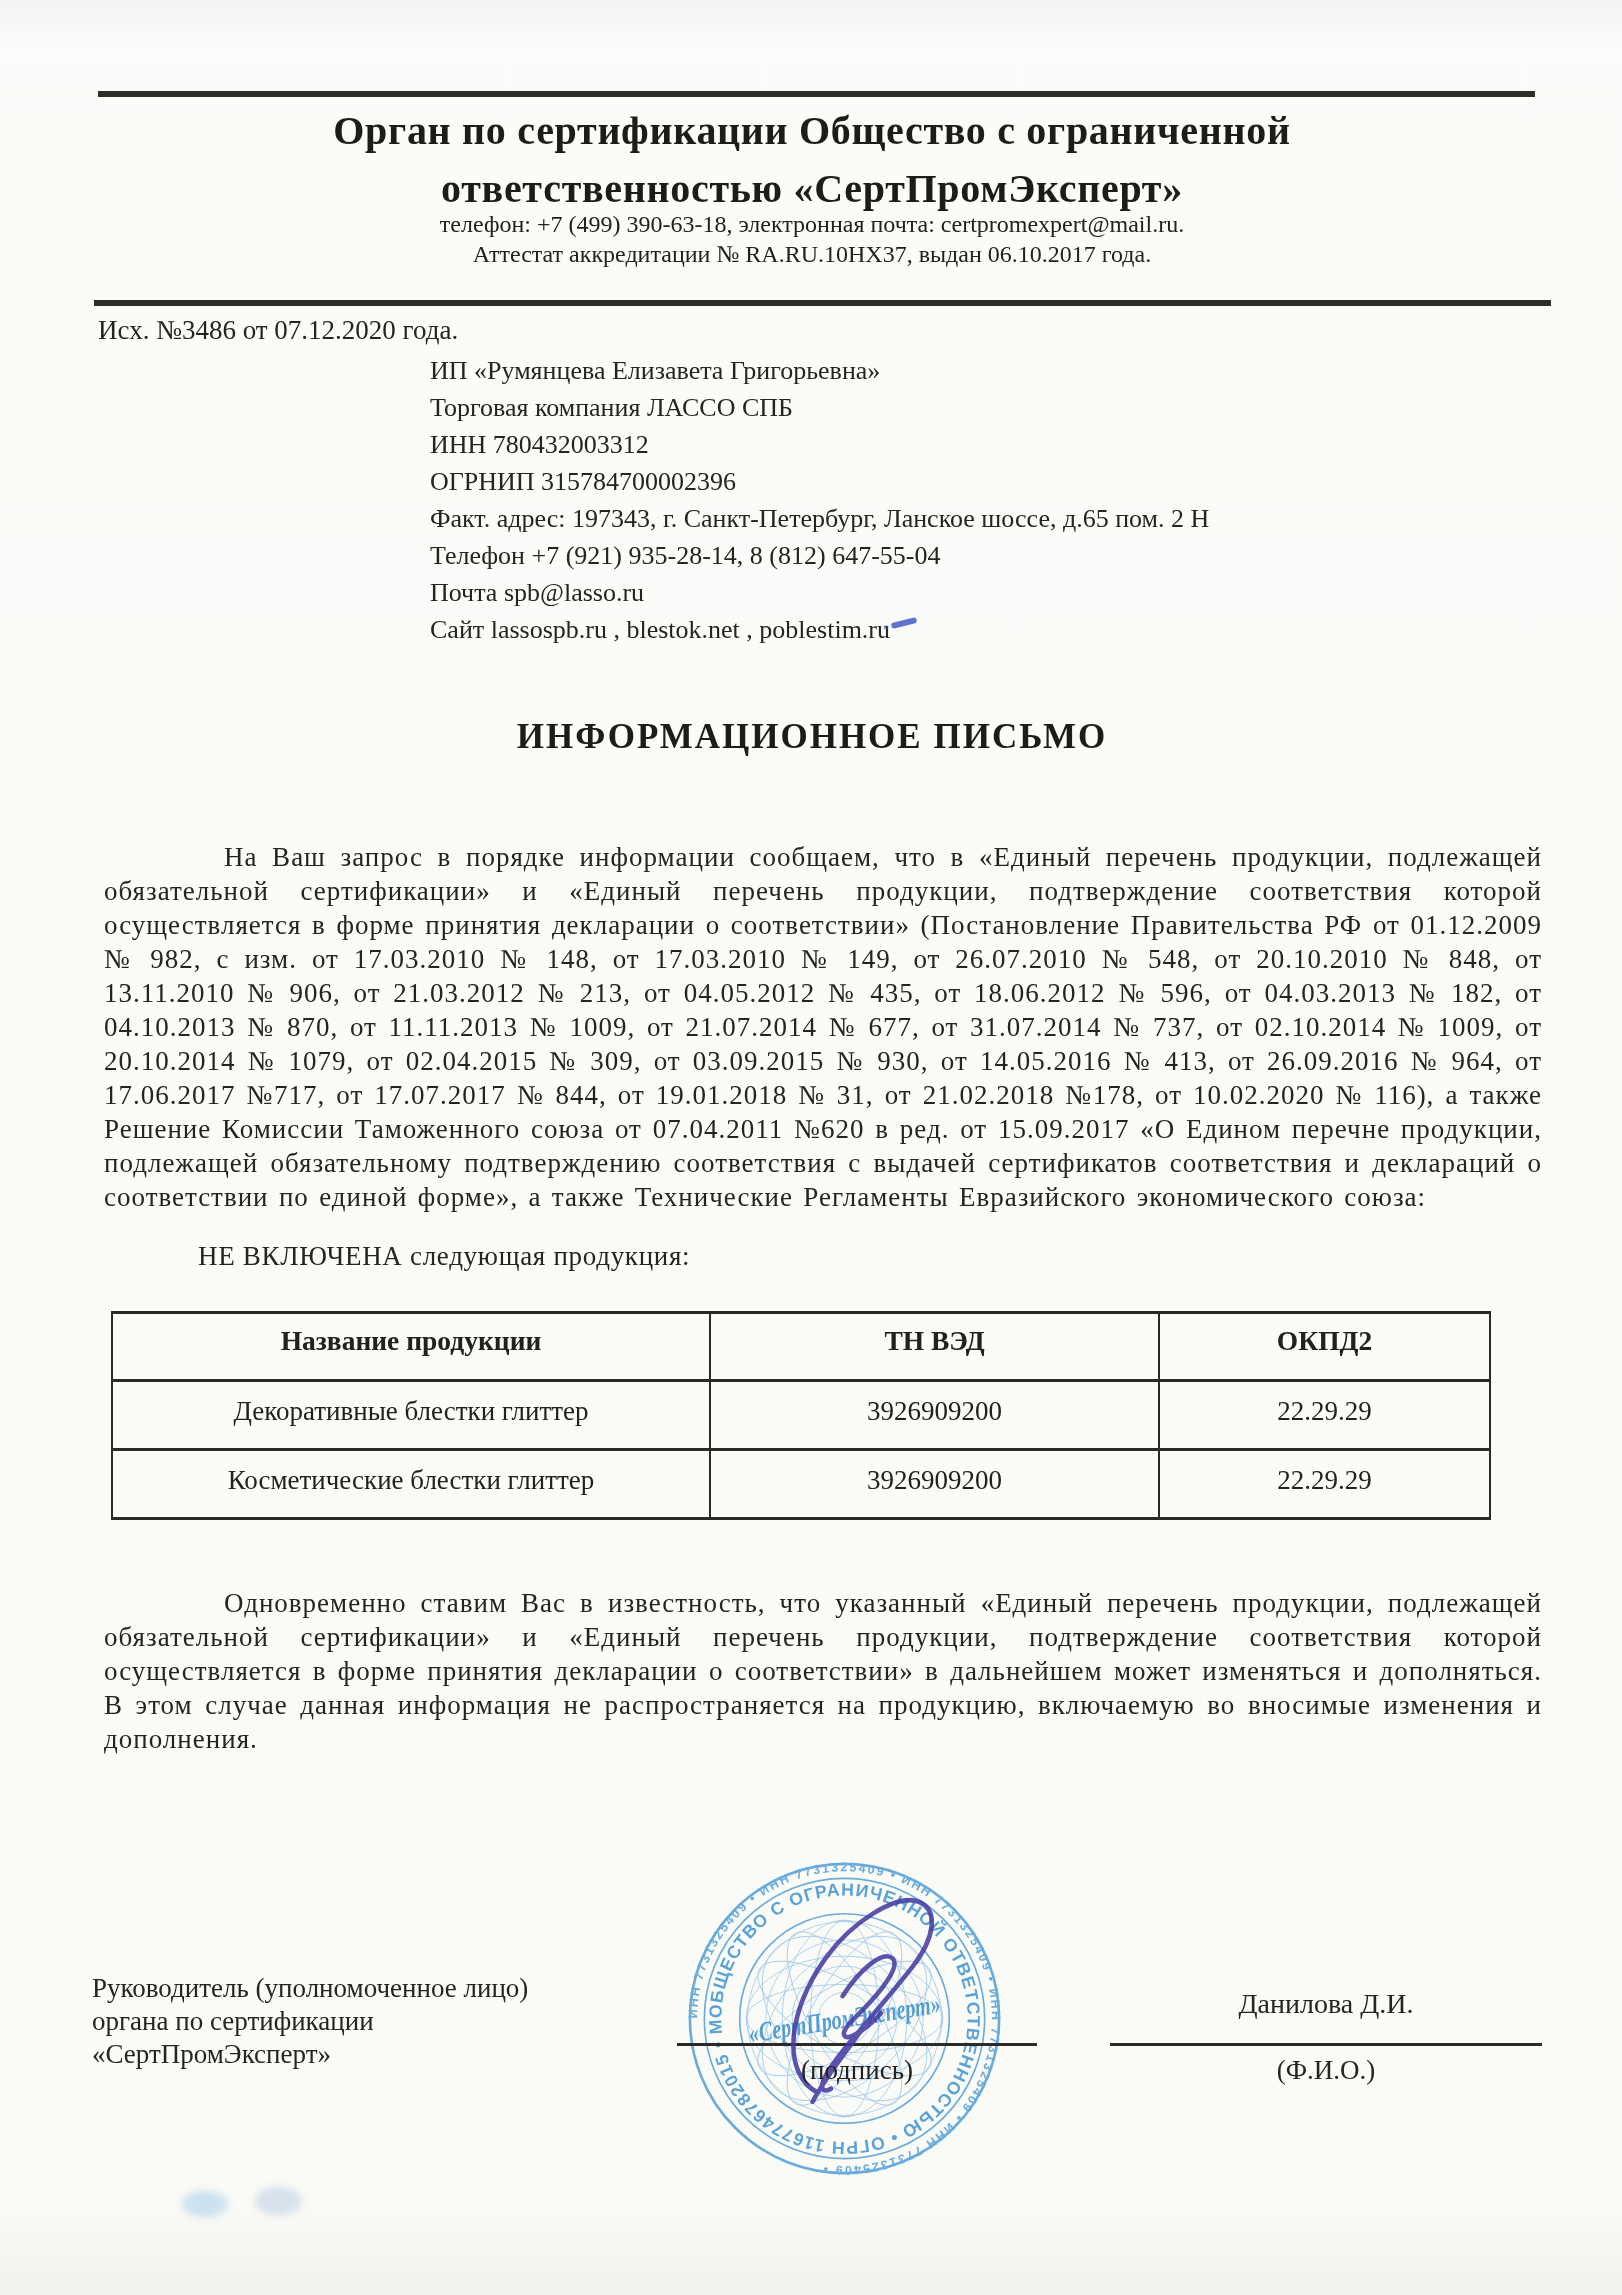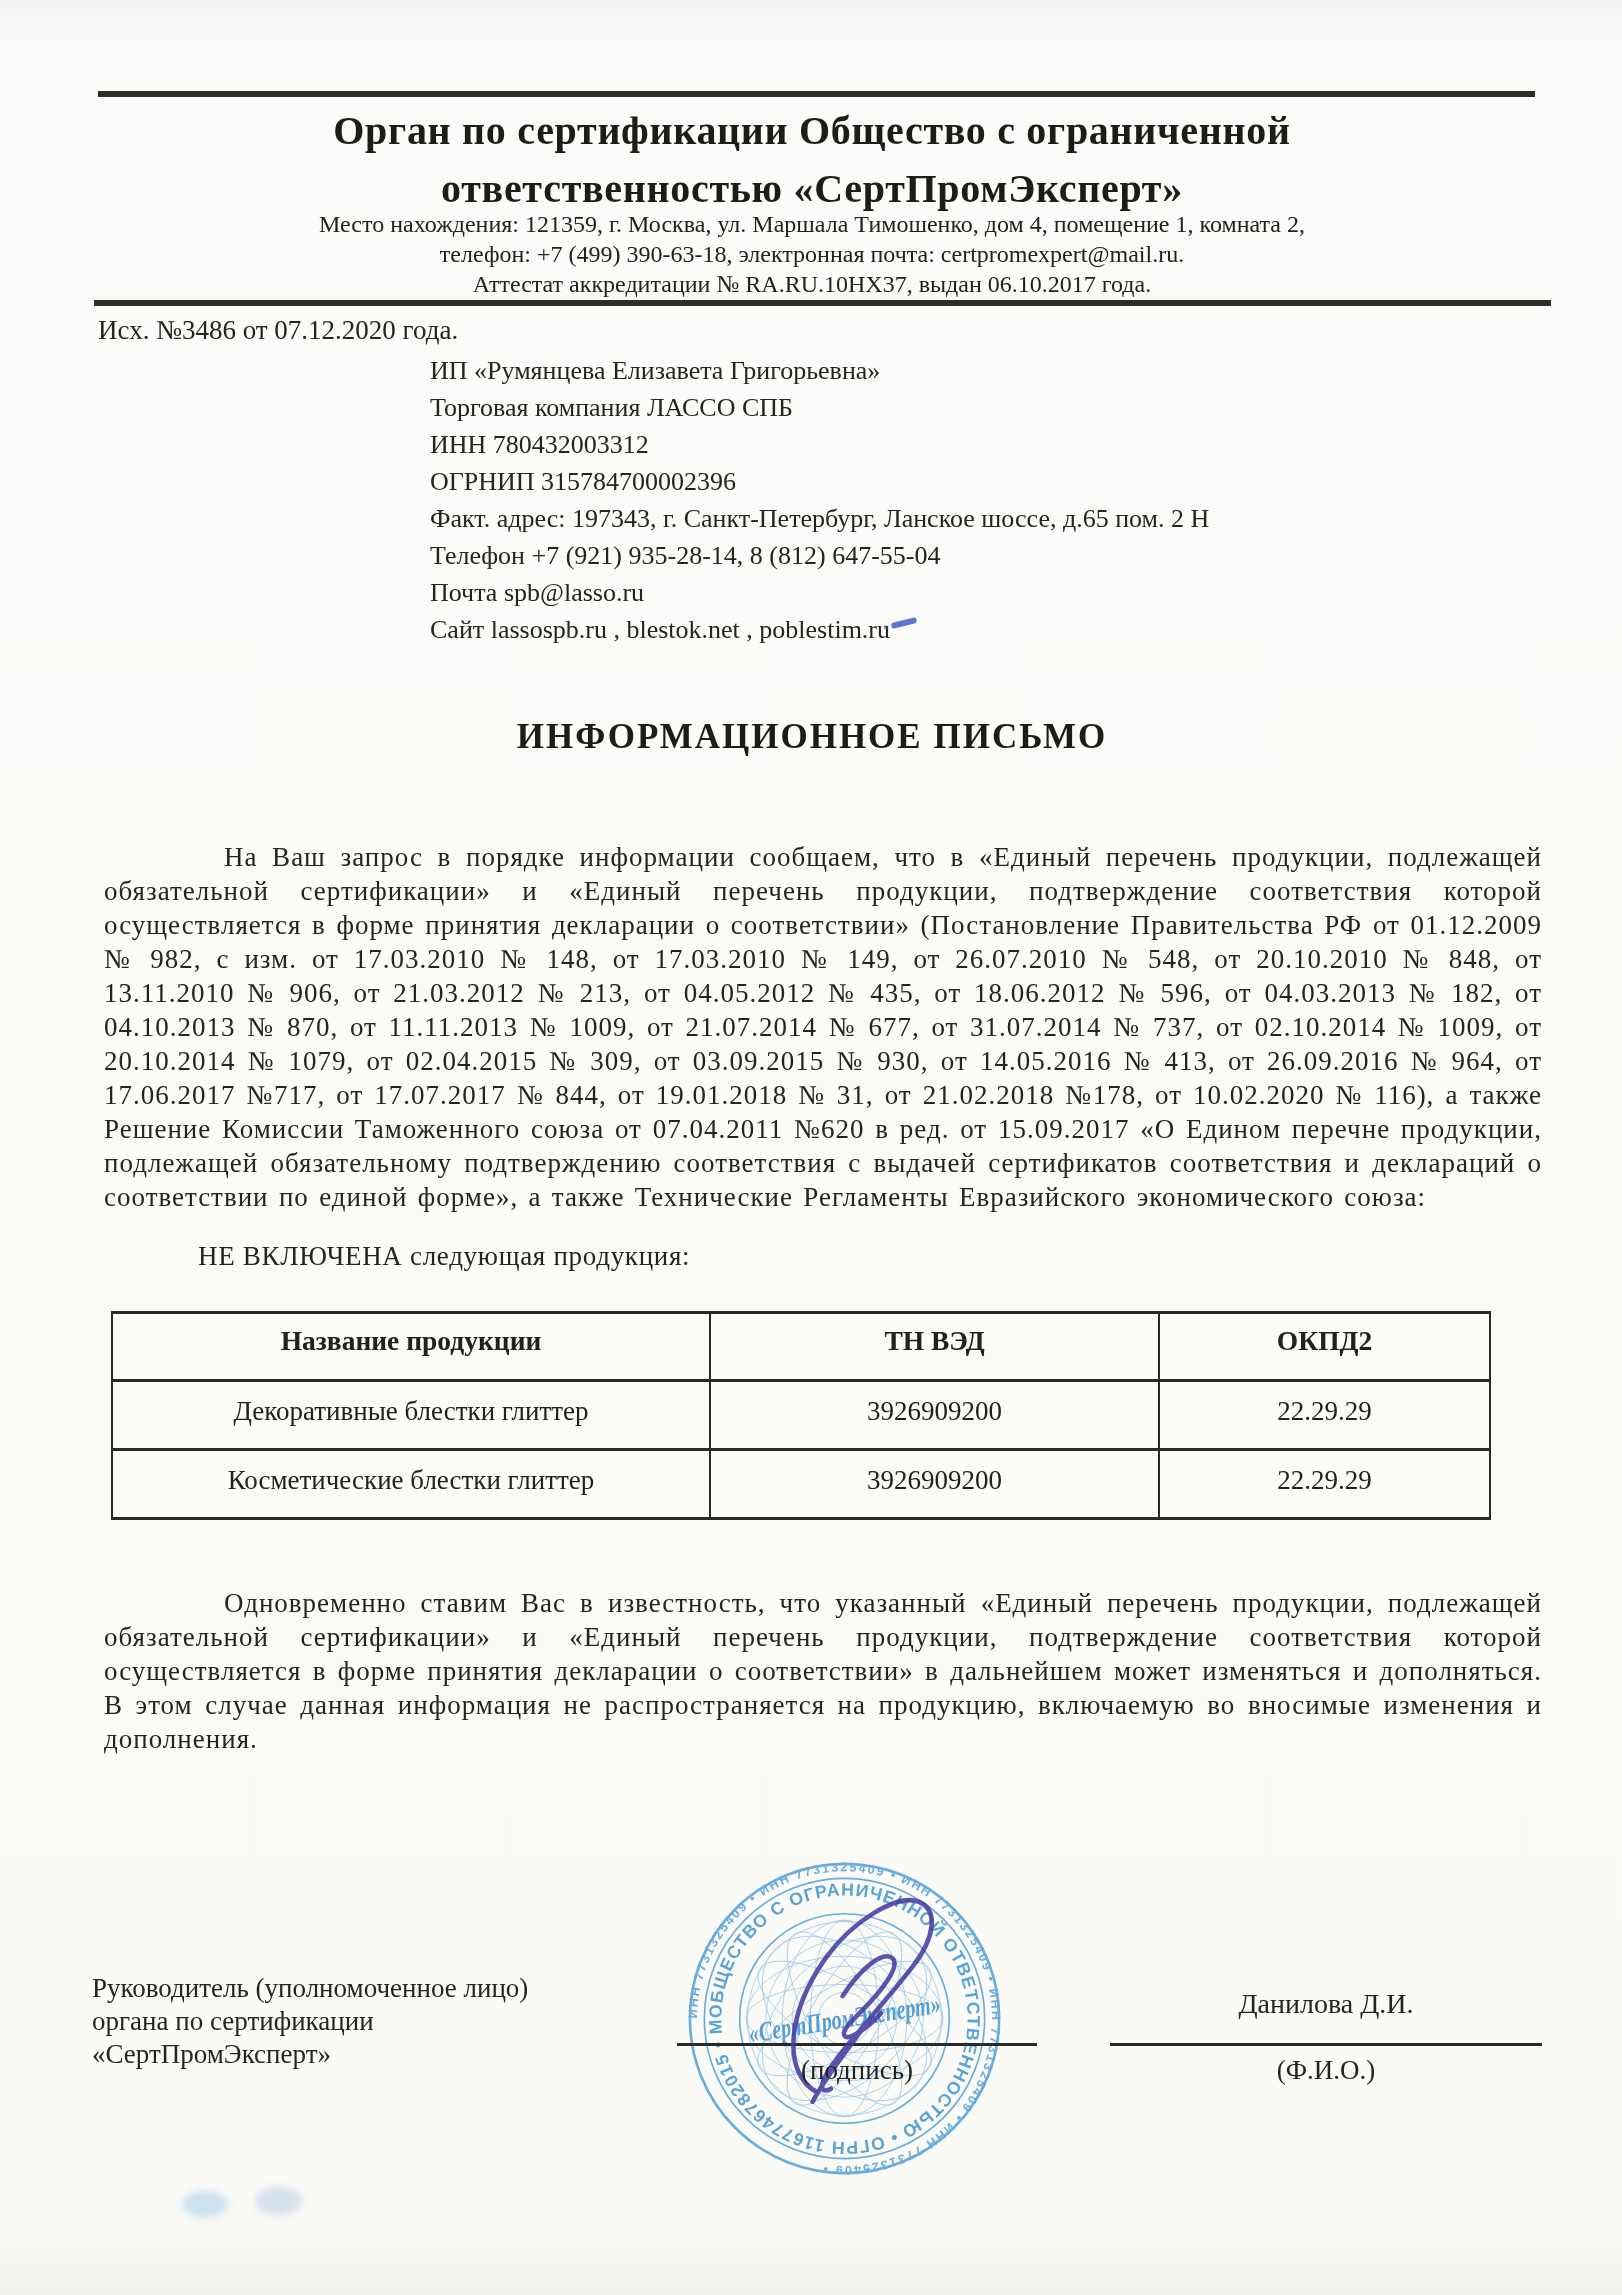--- a/index.html
+++ b/index.html
@@ -88,21 +88,20 @@
 <div class="page">
 
   <div class="rule rule1"></div>
 
   <div class="org-title">
     <div>Орган по сертификации Общество с ограниченной</div>
     <div>ответственностью «СертПромЭксперт»</div>
   </div>
 
   <div class="org-address">
-    <div>Место нахождения: 121359, г. Москва, ул. Маршала Тимошенко, дом 4, помещение 1, комната 2,</div>
     <div>телефон: +7 (499) 390-63-18, электронная почта: certpromexpert@mail.ru.</div>
     <div>Аттестат аккредитации № RA.RU.10HX37, выдан 06.10.2017 года.</div>
   </div>
 
   <div class="rule rule2"></div>
 
   <div class="outgoing">Исх. №3486 от 07.12.2020 года.</div>
 
   <div class="recipient">
     <div>ИП «Румянцева Елизавета Григорьевна»</div>

